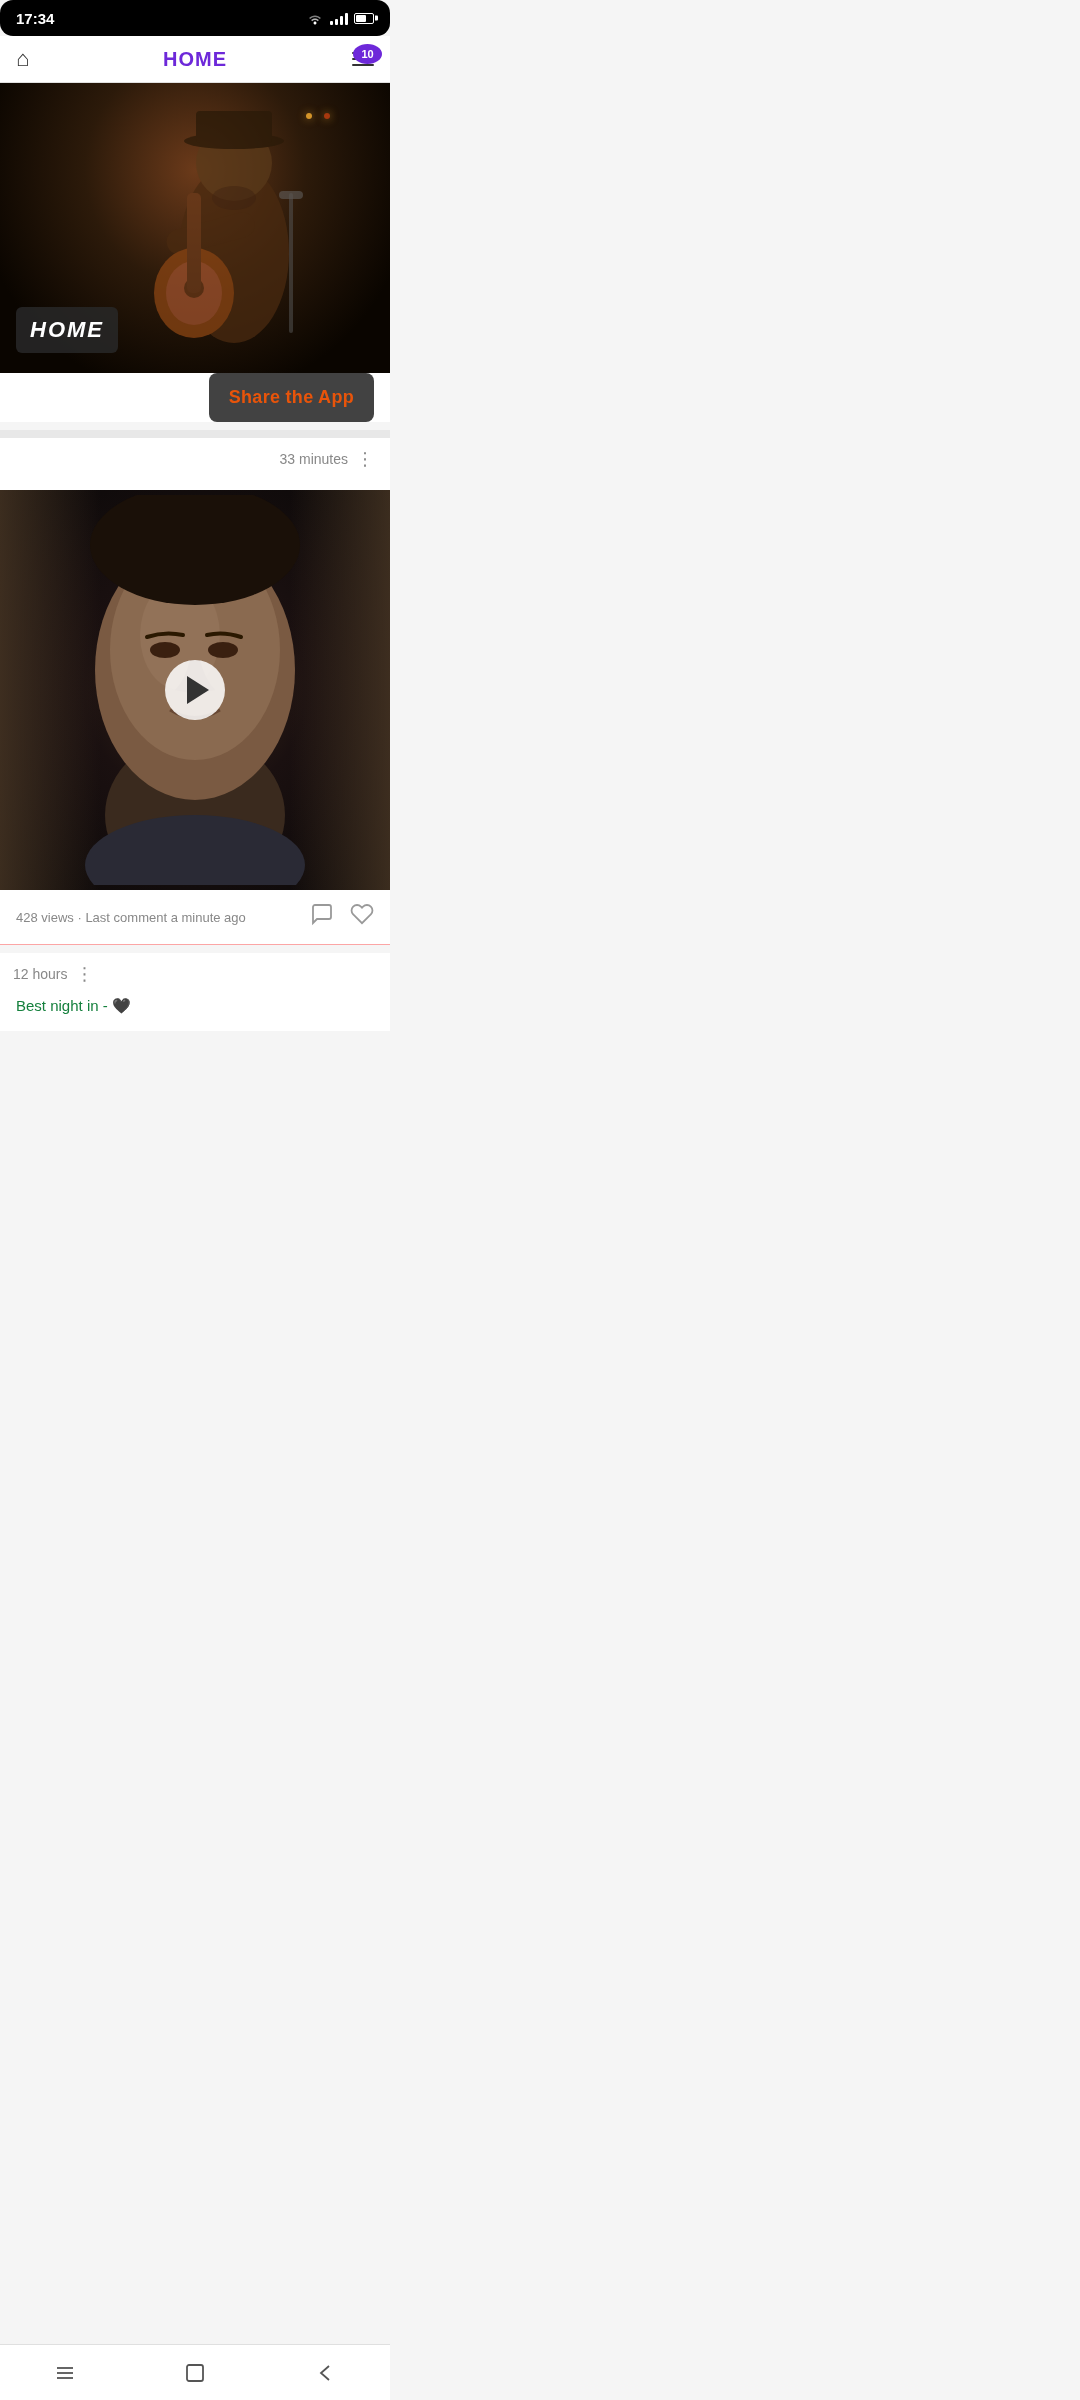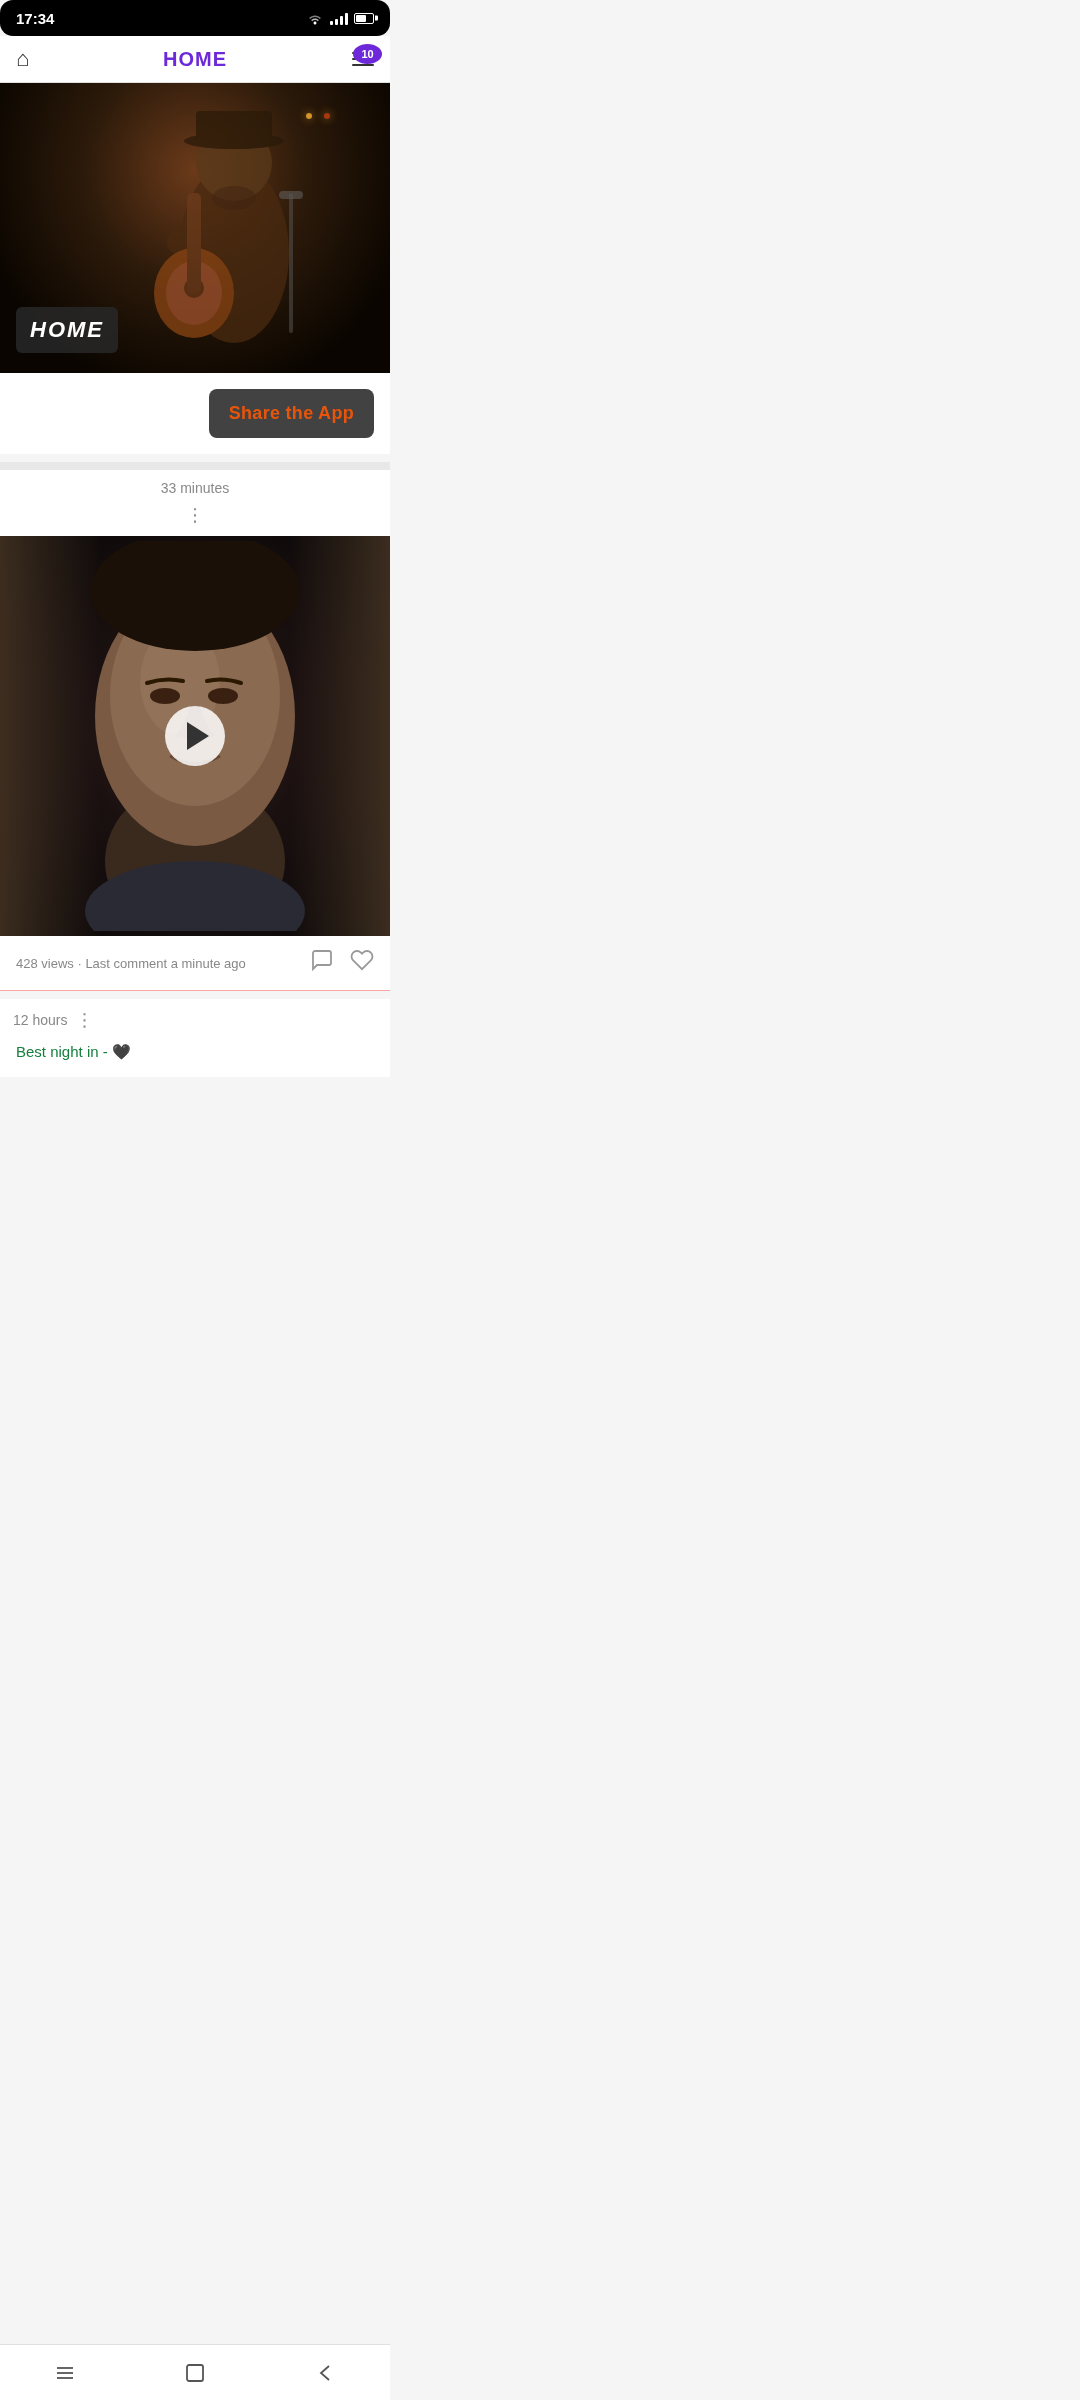--- a/index.html
+++ b/index.html
@@ -147,21 +147,21 @@
       font-size: 22px;
       font-weight: 700;
       letter-spacing: 2px;
       font-style: italic;
     }
 
     
     .share-section {
       display: flex;
       justify-content: flex-end;
-      padding: 16px 16px;
+      padding: 0 16px;
     }
     .share-btn {
       background: rgba(40,40,40,0.88);
       color: #e8540a;
       border: none;
       border-radius: 8px;
       padding: 14px 20px;
       font-size: 18px;
       font-weight: 600;
       cursor: pointer;
@@ -172,24 +172,23 @@
     .divider {
       height: 8px;
       background: #e8e8e8;
     }
 
     
     .post-meta {
       display: flex;
       justify-content: flex-end;
       align-items: center;
-      padding: 10px 16px 10px;
+      padding: 10px 16px 20px;
       gap: 8px;
       background: #fff;
-      flex-direction: column;
     }
     .post-time {
       font-size: 14px;
       color: #888;
     }
     .more-icon {
       color: #888;
       font-size: 18px;
       cursor: pointer;
     }

